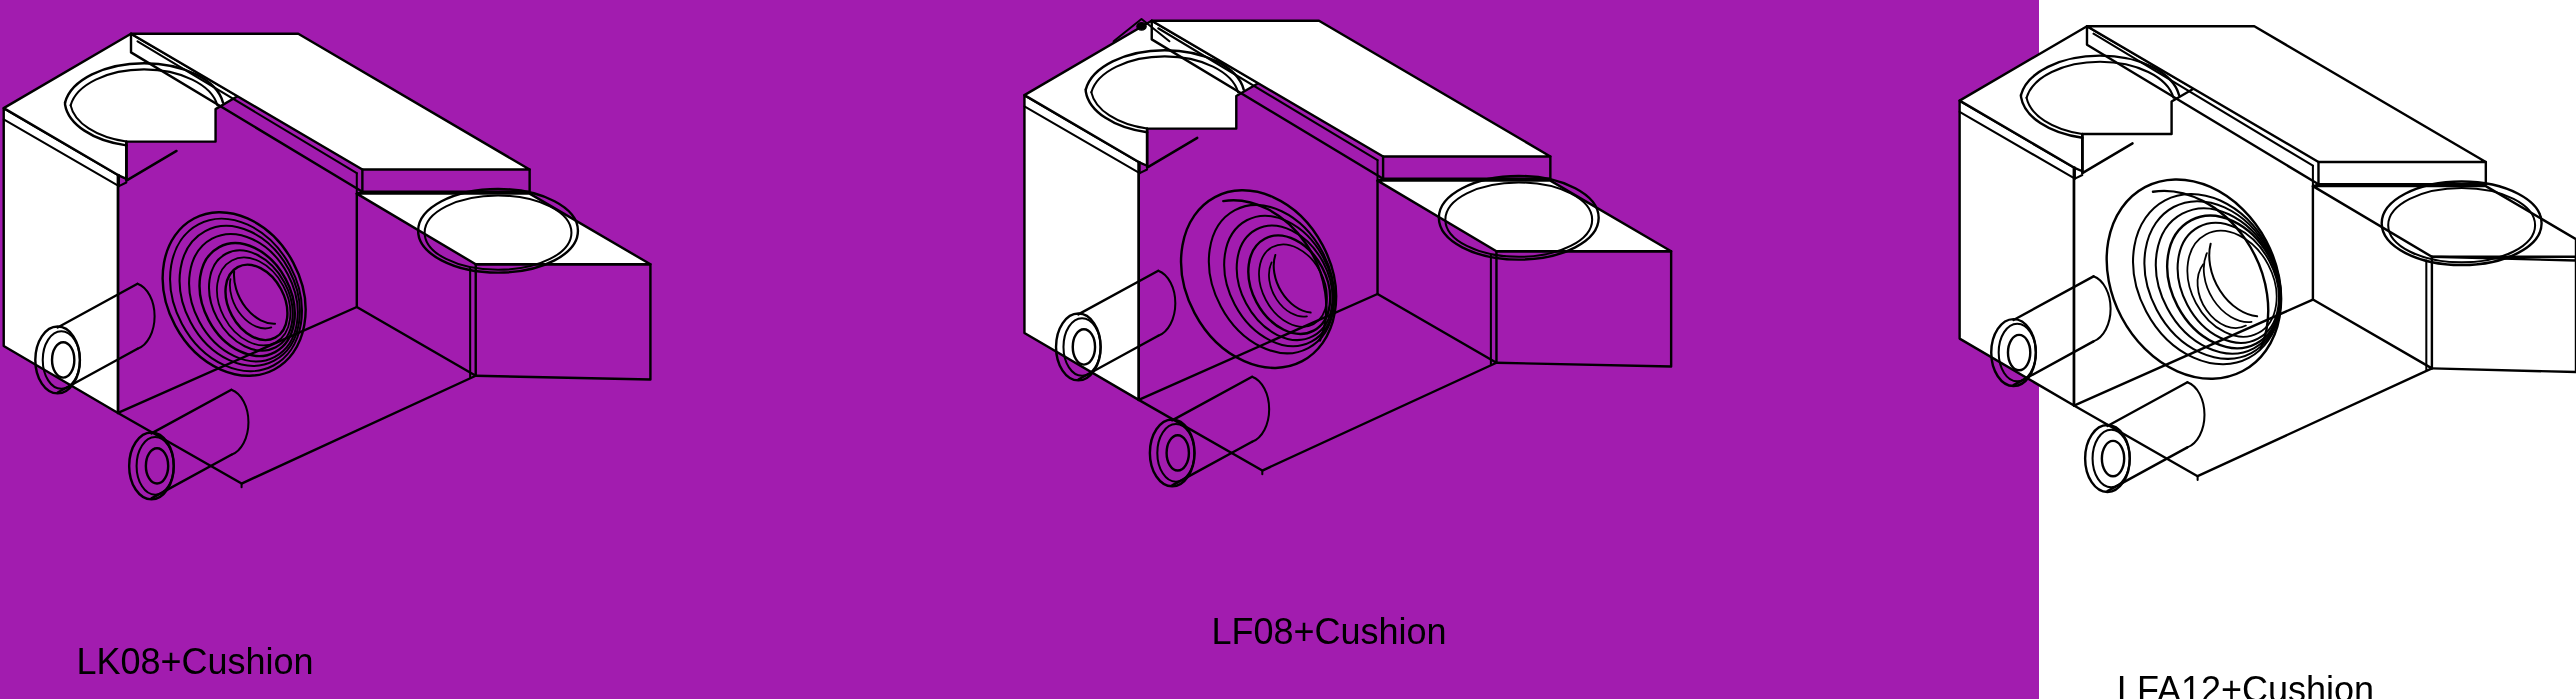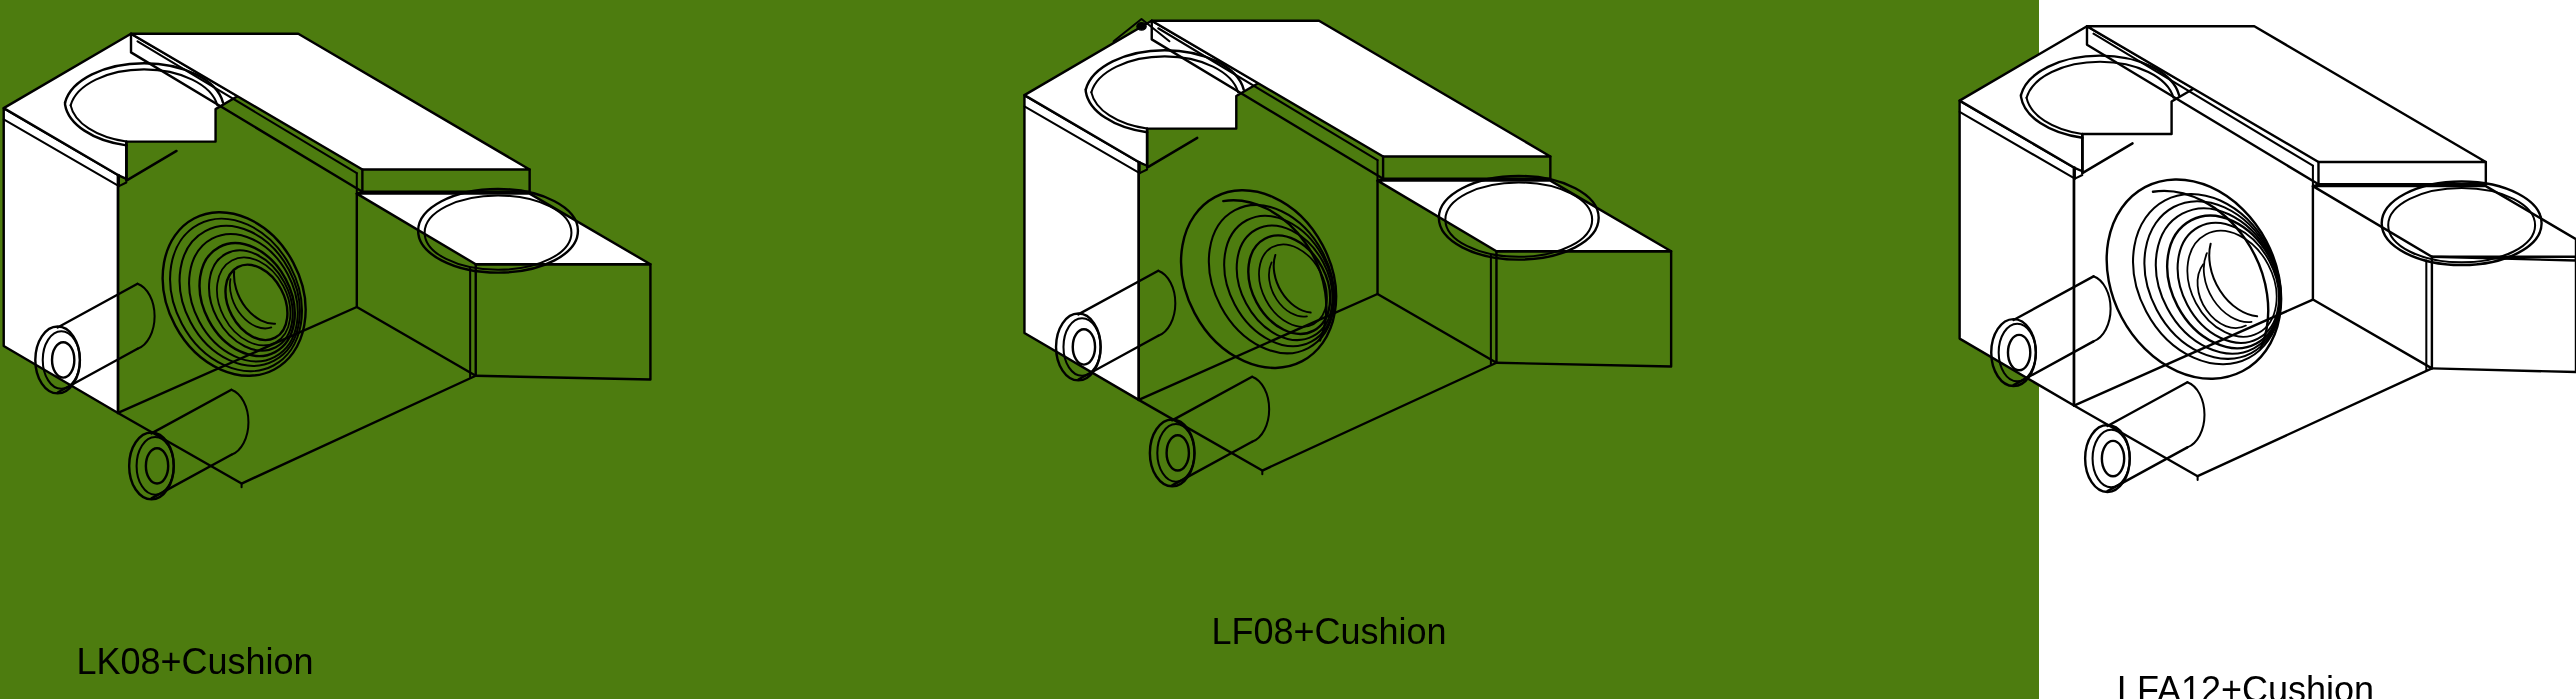--- a/index.html
+++ b/index.html
@@ -11,21 +11,21 @@
   body {
     width: 2576px;
     height: 699px;
     font-family: "Liberation Sans", sans-serif;
     overflow: hidden;
   }
   #sheet {
     position: relative;
     width: 2039px;
     height: 699px;
-    background: #4d7c0f;
+    background: #a21caf;
   }
   .figure {
     position: absolute;
     top: 0;
     height: 699px;
   }
   .figure svg {
     display: block;
   }
   .caption {

